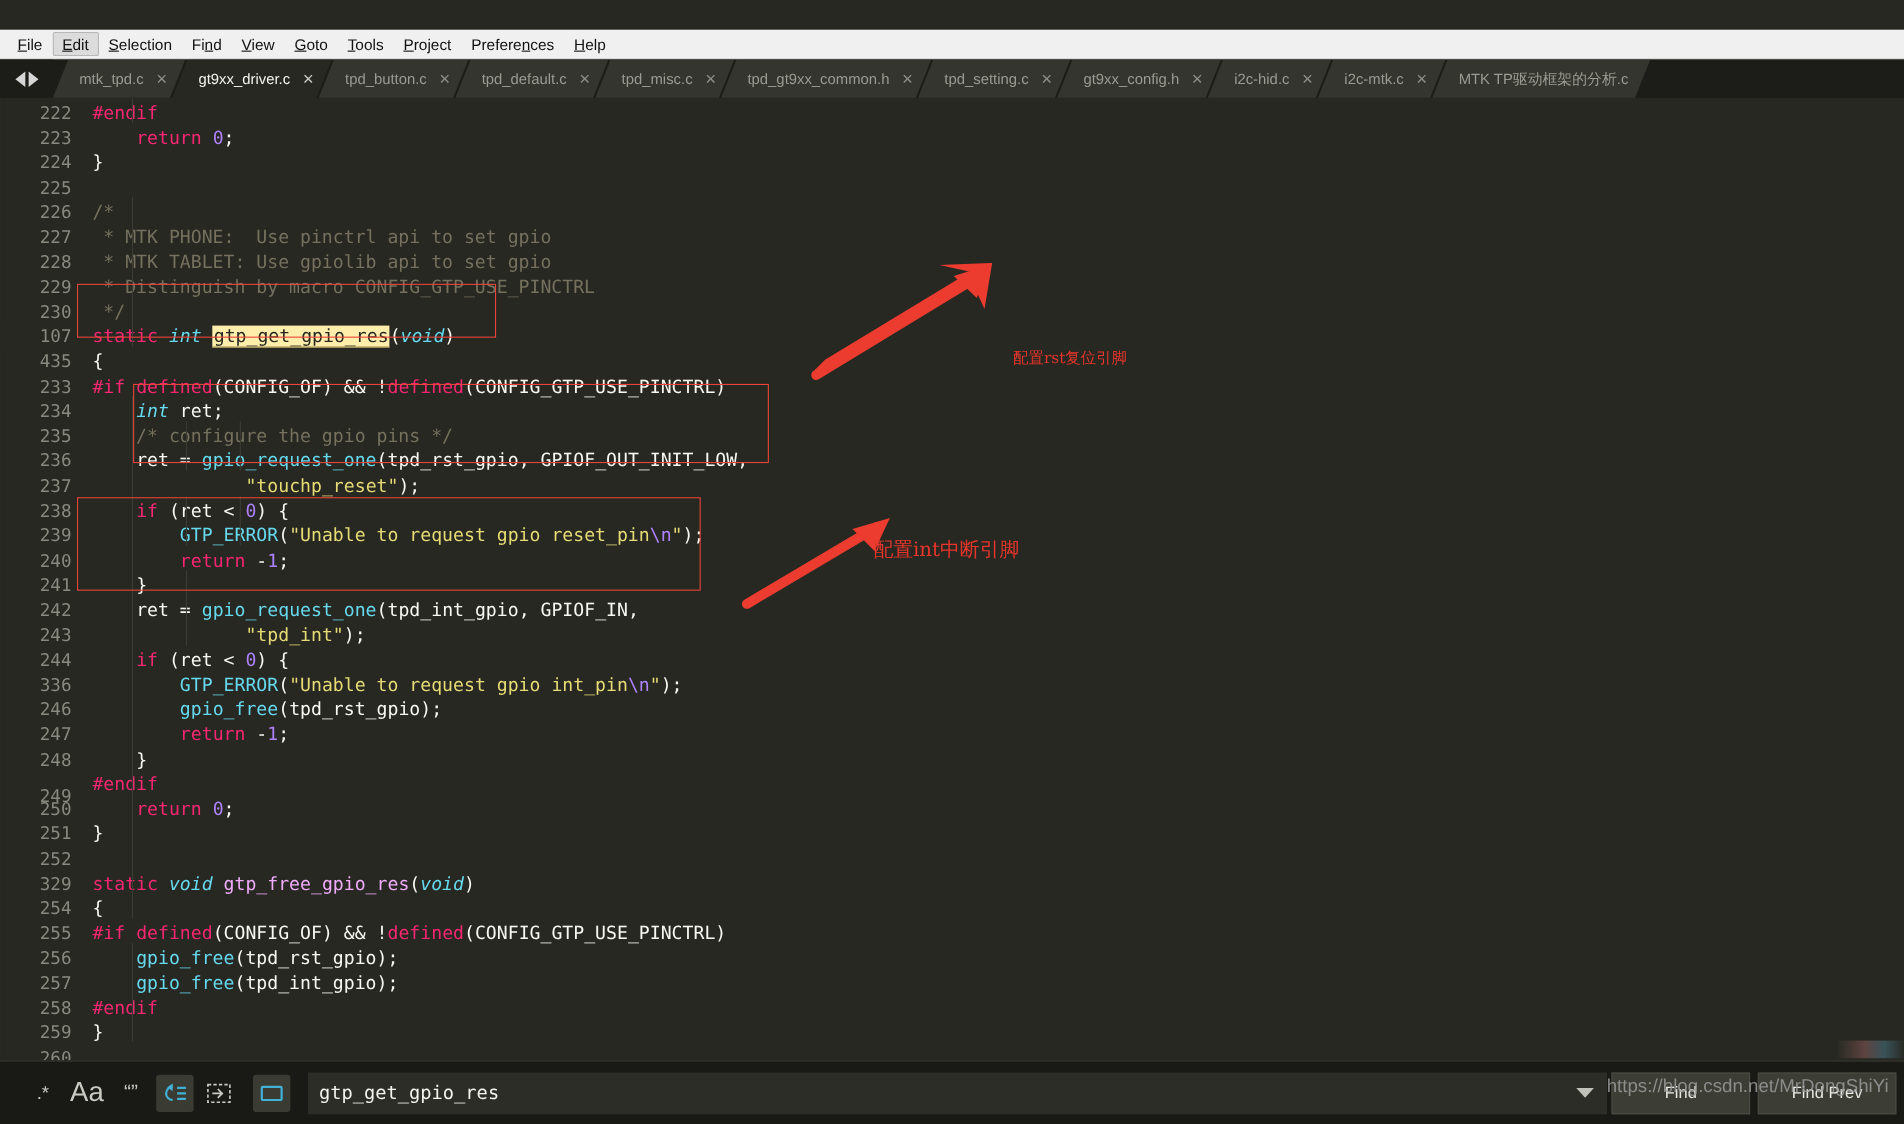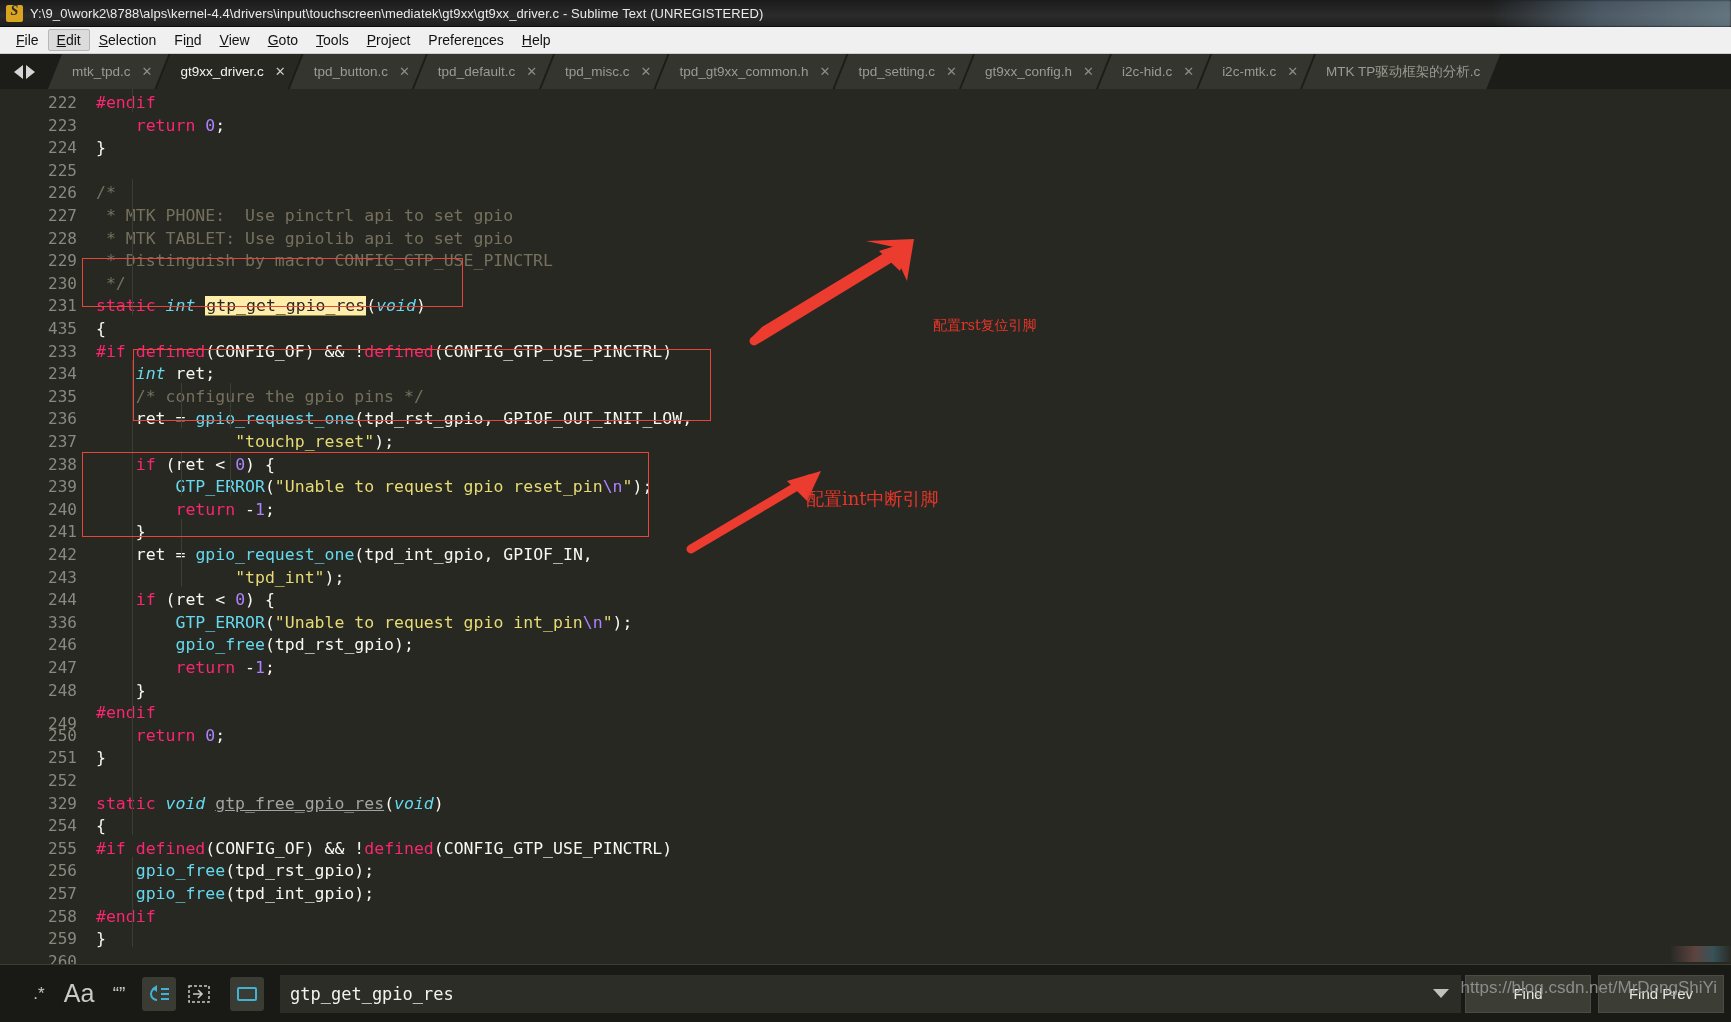--- a/index.html
+++ b/index.html
@@ -114,21 +114,21 @@
   .tab .tab-close {
     margin-left: 11px;
     color: #8d8e86;
     font: 13px "Liberation Sans", sans-serif;
   }
   .tab.active .tab-close { color: #c9cac2; }
   .tab.noclose { padding-right: 20px; }
 
   
   .editor {
-    position: absolute; left: 16px; top: 89px;
+    position: absolute; left: 4px; top: 89px;
     width: 1400px; height: 875px;
     background: #272822;
     overflow: hidden;
   }
   .gutter {
     position: absolute; left: 0; top: 0; width: 73px; height: 100%;
     background: #272822;
   }
   .gutter .ln {
     position: absolute; right: 12px;
@@ -149,21 +149,21 @@
   .code .row { height: 22.6px; white-space: pre; }
 
   
   .iguide {
     position: absolute; width: 1px; background: #3b3c34;
   }
 
   
   .k     { color: #f92672; }   
   .t     { color: #66d9ef; font-style: italic; }  
-  .fn    { color: #a3a3a3; text-decoration: underline; }   
+  .fn    { color: #f0abfc; }   
   .id    { color: #f8f8f2; }   
   .call  { color: #66d9ef; }   
   .num   { color: #ae81ff; }   
   .str   { color: #e6db74; }   
   .esc   { color: #ae81ff; }   
   .cm    { color: #75715e; }   
   .punct { color: #f8f8f2; }
 
   .hl-find {
     background: #ffeeab;
@@ -244,25 +244,20 @@
     position:absolute; right:0; top:946px; width:60px; height:16px;
     background: linear-gradient(90deg,#2a2b25,#6b4a48 40%,#3d5d66 70%,#2a2b25);
     opacity:.8;
   }
 </style>
 </head>
 <body>
 
 <div id="app">
 
-  <div class="titlebar">
-    <div class="sublime-logo"></div>
-    <div class="title-text">Y:\9_0\work2\8788\alps\kernel-4.4\drivers\input\touchscreen\mediatek\gt9xx\gt9xx_driver.c - Sublime Text (UNREGISTERED)</div>
-    <div class="title-blur"></div>
-  </div>
 
   <div class="menubar">
     <div class="menu-item"><u>F</u>ile</div>
     <div class="menu-item active"><u>E</u>dit</div>
     <div class="menu-item"><u>S</u>election</div>
     <div class="menu-item">Fi<u>n</u>d</div>
     <div class="menu-item"><u>V</u>iew</div>
     <div class="menu-item"><u>G</u>oto</div>
     <div class="menu-item"><u>T</u>ools</div>
     <div class="menu-item"><u>P</u>roject</div>
@@ -327,21 +322,21 @@
     <div class="gutter" id="gutter">
         <div class="ln" style="top: 3px;">222</div>
         <div class="ln" style="top: 25.6px;">223</div>
         <div class="ln" style="top: 48.2px;">224</div>
         <div class="ln" style="top: 70.8px;">225</div>
         <div class="ln" style="top: 93.4px;">226</div>
         <div class="ln" style="top: 116px;">227</div>
         <div class="ln" style="top: 138.6px;">228</div>
         <div class="ln" style="top: 161.2px;">229</div>
         <div class="ln" style="top: 183.8px;">230</div>
-        <div class="ln" style="top: 206.4px;">231</div>
+        <div class="ln" style="top: 206.4px;">107</div>
         <div class="ln" style="top: 229px;">435</div>
         <div class="ln" style="top: 251.6px;">233</div>
         <div class="ln" style="top: 274.2px;">234</div>
         <div class="ln" style="top: 296.8px;">235</div>
         <div class="ln" style="top: 319.4px;">236</div>
         <div class="ln" style="top: 342px;">237</div>
         <div class="ln" style="top: 364.6px;">238</div>
         <div class="ln" style="top: 387.2px;">239</div>
         <div class="ln" style="top: 409.8px;">240</div>
         <div class="ln" style="top: 432.4px;">241</div>

